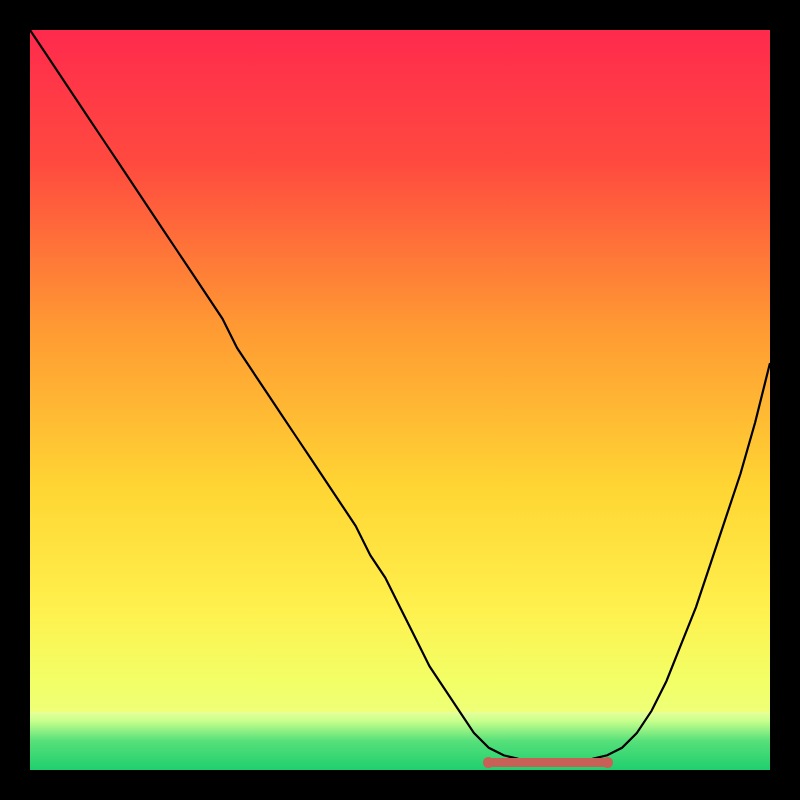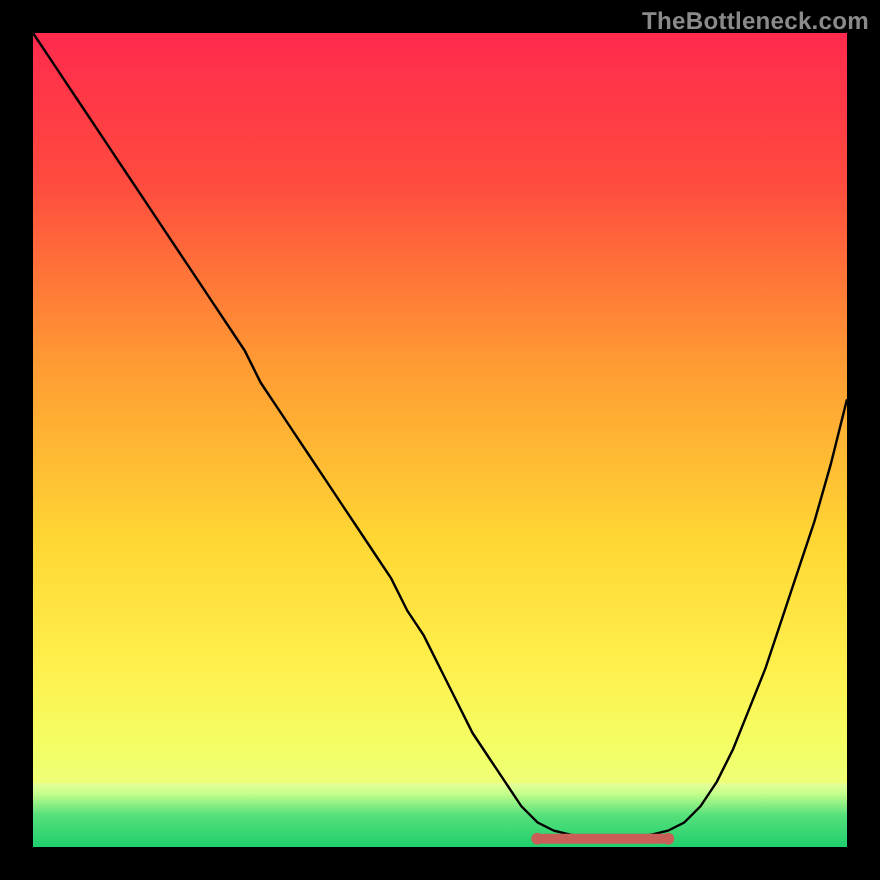--- a/index.html
+++ b/index.html
@@ -56,21 +56,20 @@
   svg.overlay {
     position: absolute;
     left: 0;
     top: 0;
   }
 </style>
 </head>
 <body>
 
 <div class="chart-wrap">
-  <div class="watermark">TheBottleneck.com</div>
 
   <div id="plot-area">
     <svg class="overlay" id="bg-svg" width="740" height="740">
   <defs>
     <linearGradient id="heat" x1="0" y1="0" x2="0" y2="1">
       <stop offset="0.0%" stop-color="#ff2a4d"></stop>
             <stop offset="18.0%" stop-color="#ff4a3f"></stop>
             <stop offset="40.0%" stop-color="#ff9933"></stop>
             <stop offset="62.0%" stop-color="#ffd633"></stop>
             <stop offset="78.0%" stop-color="#fff04d"></stop>

